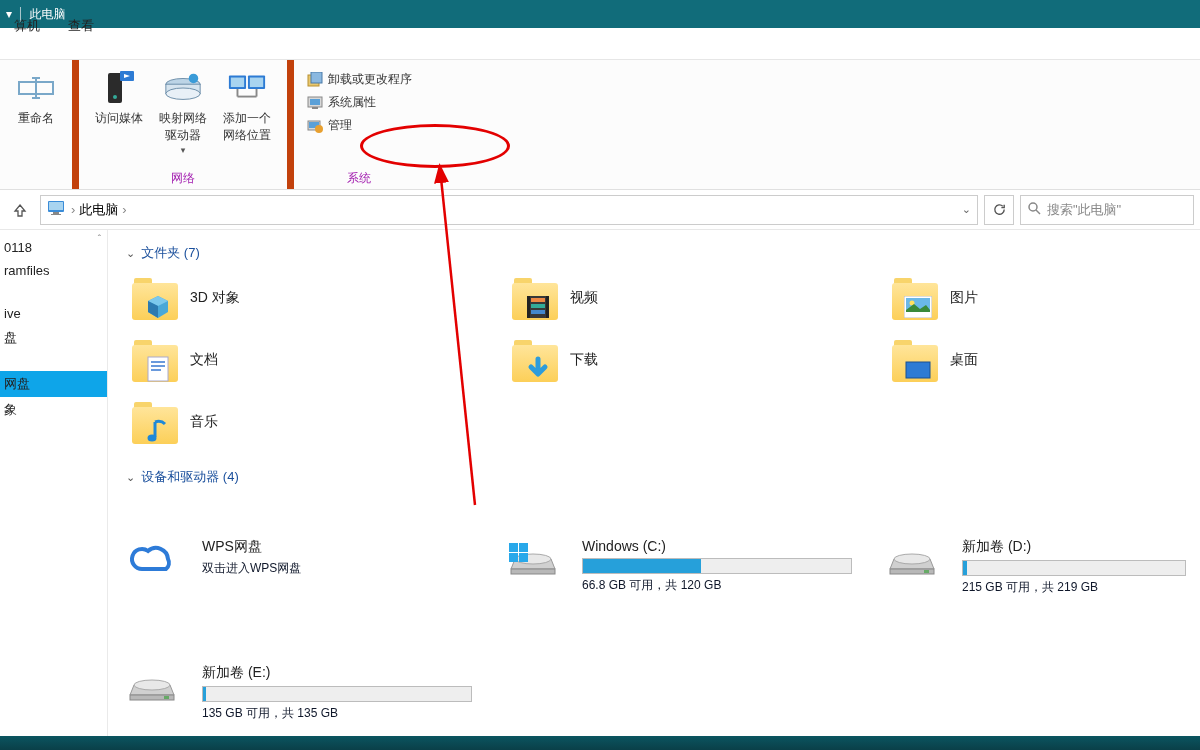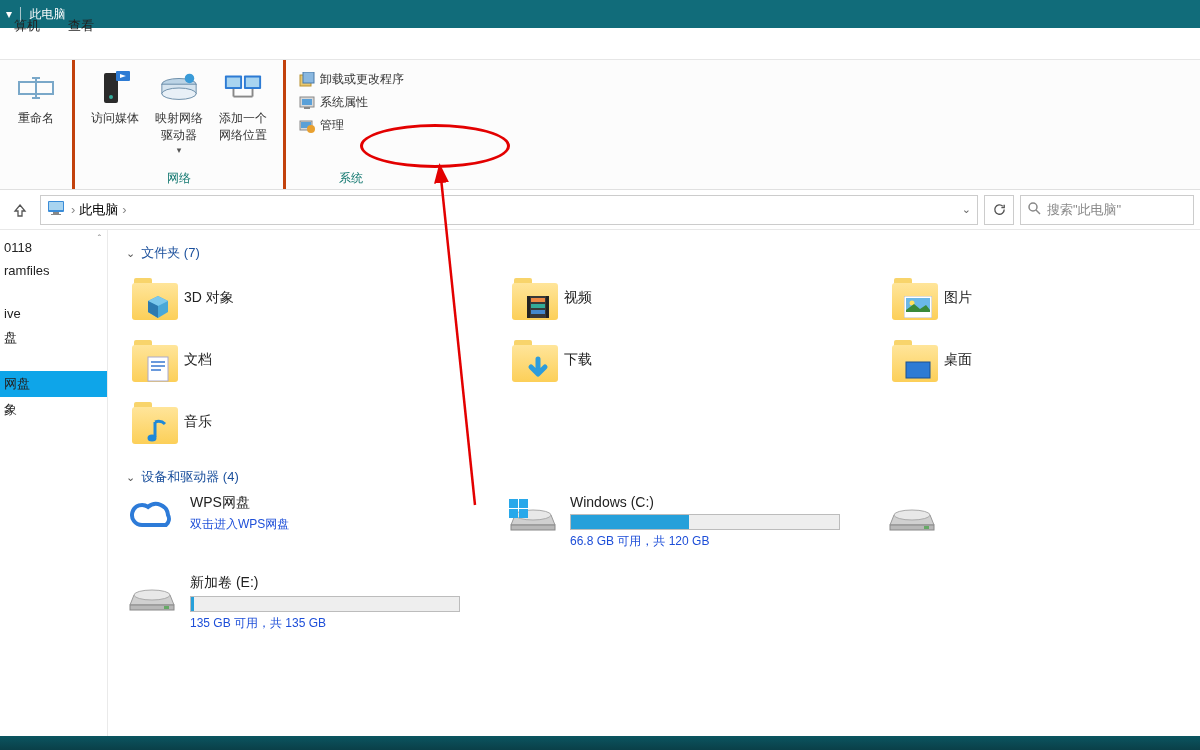--- a/index.html
+++ b/index.html
@@ -9,23 +9,23 @@
 .titlebar { height: 28px; background: #116c7a; color: #fff; display: flex; align-items: center; padding-left: 6px; font-size: 12px; }
 .titlebar .sep { margin: 0 5px; color: #c5d6da; }
 
 
 .tabsbar { height: 32px; background: #fff; border-bottom: 1px solid #e6e6e6; display: flex; align-items: flex-end; padding-left: 0; }
 .tabsbar .tab { padding: 24px 14px; font-size: 13px; color: #222; cursor: default; }
 .tabsbar .tab.active { }
 
 
 .ribbon { height: 130px; background: #fcfcfc; border-bottom: 1px solid #e0e0e0; display: flex; }
-.ribbon-group { display: flex; flex-direction: column; align-items: center; padding: 4px 8px 2px; border-right: 3px solid #c2410c; }
+.ribbon-group { display: flex; flex-direction: column; align-items: center; padding: 4px 8px 2px; border-right: 7px solid #c2410c; }
 .ribbon-group .items { display: flex; align-items: flex-start; flex: 1; }
-.ribbon-group .label { font-size: 12px; color: #0f766e; text-align: center; height: 18px; line-height: 18px; width: 100%; }
+.ribbon-group .label { font-size: 12px; color: #a21caf; text-align: center; height: 18px; line-height: 18px; width: 100%; }
 .rbtn { display: flex; flex-direction: column; align-items: center; padding: 4px 8px; font-size: 12px; color: #333; text-align: center; cursor: default; line-height: 1.4; }
 .rbtn .icon { width: 40px; height: 40px; margin-bottom: 2px; display: flex; align-items: center; justify-content: center; }
 .rbtn-small { display: flex; align-items: center; padding: 2px 4px; font-size: 12px; color: #333; line-height: 1.6; cursor: default; }
 .rbtn-small .icon { width: 18px; height: 18px; margin-right: 4px; display: flex; align-items: center; justify-content: center; }
 
 
 .addressbar { height: 40px; display: flex; align-items: center; padding: 4px 6px; background: #fff; border-bottom: 1px solid #e8e8e8; gap: 6px; }
 .nav-btn { width: 28px; height: 28px; display: flex; align-items: center; justify-content: center; color: #555; }
 .address-field { flex: 1; border: 1px solid #ccc; height: 30px; display: flex; align-items: center; padding: 0 6px; font-size: 13px; gap: 6px; }
 .address-field .crumb { display: flex; align-items: center; gap: 4px; }
@@ -38,35 +38,35 @@
 .sidebar .up-ind { position:absolute; top:4px; right:6px; font-size:10px; color:#888;}
 .sidebar-item { padding: 4px 6px 4px 4px; font-size: 13px; color: #222; white-space: nowrap; cursor: default; }
 .sidebar-item.selected { background: #0ea5e9; }
 .sidebar-spacer { height: 20px; }
 
 .content { flex: 1; padding: 10px 18px; overflow: auto; }
 .section-header { display: flex; align-items: center; gap: 6px; font-size: 13px; color: #1a4f9c; margin: 4px 0 8px; cursor: default; }
 .section-header .chev { font-size: 11px; color: #555; }
 
 .folder-grid { display: grid; grid-template-columns: 380px 380px 300px; gap: 6px 0; margin-bottom: 18px; }
-.folder-item { display: flex; align-items: center; gap: 4px; padding: 4px; cursor: default; }
+.folder-item { display: flex; align-items: center; gap: 10px; padding: 4px; cursor: default; }
 .folder-icon { width: 50px; height: 48px; position: relative; }
 .folder-icon .tab { position:absolute; top:4px; left:4px; width:18px; height:6px; background:#f8d46b; border-radius:2px 2px 0 0;}
 .folder-icon .body { position:absolute; top:9px; left:2px; right:2px; bottom:2px; background:linear-gradient(#ffe59a,#fccf58); border-radius:3px;}
 .folder-icon .overlay { position:absolute; bottom:2px; left:14px; width:28px; height:26px; display:flex; align-items:center; justify-content:center;}
 .folder-label { font-size: 14px; color: #222; }
 
 .drive-grid { display: grid; grid-template-columns: 380px 380px 300px; gap: 24px 0; }
-.drive-item { display: flex; align-items: flex-start; gap: 12px; cursor: default; }
+.drive-item { display: flex; align-items: flex-start; gap: 24px; cursor: default; margin-top: 44px; }
 .drive-icon { width: 52px; height: 42px; display:flex; align-items:center; justify-content:center; }
 .drive-info { flex: 1; max-width: 270px; }
 .drive-name { font-size: 14px; color: #222; margin-bottom: 4px; }
 .drive-bar { height: 16px; border: 1px solid #bcbcbc; background: #eee; position: relative; margin-bottom: 3px; }
 .drive-bar .fill { position: absolute; left: 0; top: 0; bottom: 0; background: #26a0da; }
-.drive-sub { font-size: 12px; color: #1d4ed8; }
+.drive-sub { font-size: 12px; color: #0f172a; }
 
 
 .annotation { position: absolute; pointer-events: none; }
 .circle { position: absolute; border: 3px solid #e30000; border-radius: 50%; }
 svg.arrow { position: absolute; }
 
 
 .taskbar { position: absolute; bottom: 0; left: 0; right: 0; height: 14px; background: linear-gradient(#0b5560,#0a3f48); }
 
 </style>
@@ -383,20 +383,27 @@
         </div>
         <div class="drive-item">
     <div class="drive-icon">
             <svg width="48" height="36" viewBox="0 0 48 36">
               <path d="M6 18 L42 18 L46 28 L2 28 Z" fill="#d0d0d0" stroke="#999"></path>
               <ellipse cx="24" cy="18" rx="18" ry="5" fill="#e8e8e8" stroke="#aaa"></ellipse>
               <rect x="2" y="28" width="44" height="5" fill="#b8b8b8" stroke="#888"></rect>
               <rect x="36" y="29" width="5" height="3" fill="#6a6"></rect>
             </svg>
           </div>
+    <div class="drive-info">
+      <div class="drive-name">新加卷 (D:)</div>
+      <div class="drive-bar">
+              <div class="fill" style="width:2%"></div>
+            </div>
+      <div class="drive-sub">215 GB 可用，共 219 GB</div>
+    </div>
         </div>
         <div class="drive-item">
     <div class="drive-icon">
             <svg width="48" height="36" viewBox="0 0 48 36">
               <path d="M6 18 L42 18 L46 28 L2 28 Z" fill="#d0d0d0" stroke="#999"></path>
               <ellipse cx="24" cy="18" rx="18" ry="5" fill="#e8e8e8" stroke="#aaa"></ellipse>
               <rect x="2" y="28" width="44" height="5" fill="#b8b8b8" stroke="#888"></rect>
               <rect x="36" y="29" width="5" height="3" fill="#6a6"></rect>
             </svg>
           </div>

